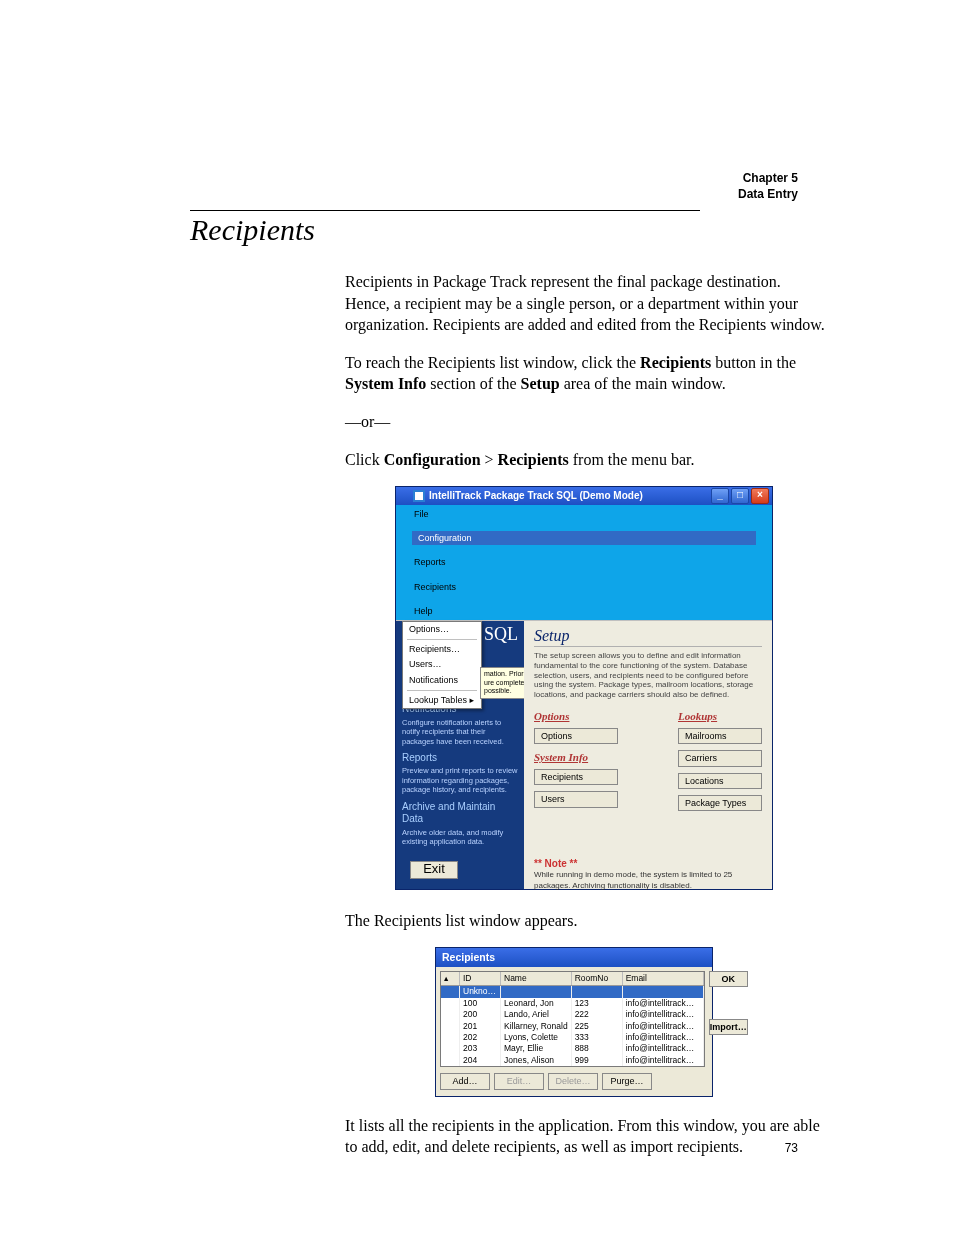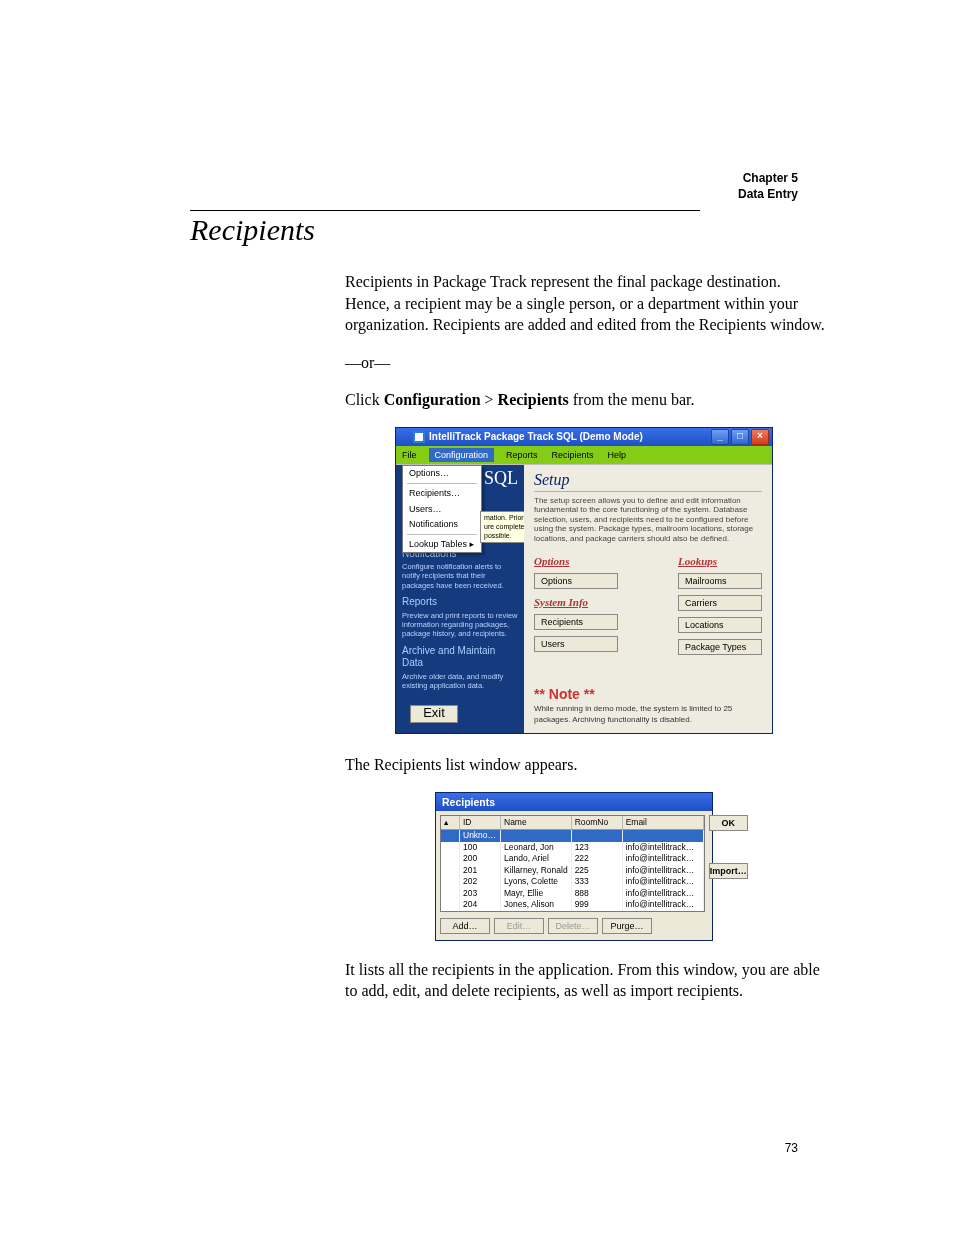--- a/index.html
+++ b/index.html
@@ -71,26 +71,27 @@
   .winbtns { display: flex; gap: 2px; }
   .winbtn {
     width: 16px; height: 14px;
     background: linear-gradient(#6fa0f6,#2f66d0);
     border: 1px solid #1b47a6;
     border-radius: 2px;
     color: #fff; font-size: 10px; line-height: 12px; text-align: center;
   }
   .winbtn.close { background: linear-gradient(#f07a5a,#d63b1a); border-color:#a02a10; }
   .menubar {
-    background: #84cc16;
+    background: #0ea5e9;
     border-bottom: 1px solid #c0c0c0;
-    padding: 2px 4px;
+    padding: 2px 16px;
     display: flex;
     gap: 10px;
     font-size: 9px;
+    flex-direction: column;
   }
   .menubar .sel { background: #316ac5; color: #fff; padding: 1px 6px; }
   .menubar span { padding: 1px 2px; }
   .appbody { display: flex; height: 268px; }
   .sidepanel {
     width: 122px;
     background: #153a7e;
     color: #cde0ff;
     padding: 2px 6px 6px 6px;
     position: relative;
@@ -137,21 +138,21 @@
   .setup-title { color: #0a246a; font-family: "Times New Roman", serif; font-style: italic; font-size: 16px; border-bottom: 1px solid #b0b0b0; margin-bottom: 4px;}
   .setup-desc { font-size: 8px; color: #444; line-height: 1.2; margin-bottom: 10px; }
   .cols { display: flex; gap: 60px; margin-top: 10px;}
   .colh { color: #b03535; font-style: italic; font-weight: bold; font-family: "Times New Roman", serif; text-decoration: underline; font-size: 11px; margin-bottom:4px;}
   .sbtn {
     display: block; min-width: 70px;
     background: #ece9d8; border: 1px solid #888;
     padding: 1px 6px; margin-bottom: 6px;
     font-size: 9px; text-align: left;
   }
-  .note-head { color: #c33; font-weight: bold; font-size: 14px; margin-top: 24px;}
+  .note-head { color: #c33; font-weight: bold; font-size: 10px; margin-top: 40px;}
   .note-txt { font-size: 8px; color:#333; }
 
   
   .listwin {
     width: 276px;
     margin: 6px 0 18px 90px;
     border: 1px solid #0a246a;
     font-family: Tahoma, Arial, sans-serif;
     font-size: 9px;
     background: #ece9d8;
@@ -194,20 +195,23 @@
     <div>Chapter 5</div>
     <div>Data Entry</div>
   </div>
 
   <hr class="section-rule">
   <h1 class="section-title">Recipients</h1>
 
   <div class="body-col">
     <p>Recipients in Package Track represent the final package destination. Hence, a recipient may be a single person, or a department within your organization. Recipients are added and edited from the Recipients window.</p>
 
+    <p>
+      <span>To reach the Recipients list window, click the </span><b>Recipients</b><span> button in the </span><b>System Info</b><span> section of the </span><b>Setup</b><span> area of the main window.</span>
+    </p>
 
     <p>—or—</p>
 
     <p>
       <span>Click </span><b>Configuration</b><span> &gt; </span><b>Recipients</b><span> from the menu bar.</span>
     </p>
 
     <div class="appwin">
       <div class="titlebar">
         <div class="titlebar-left">

